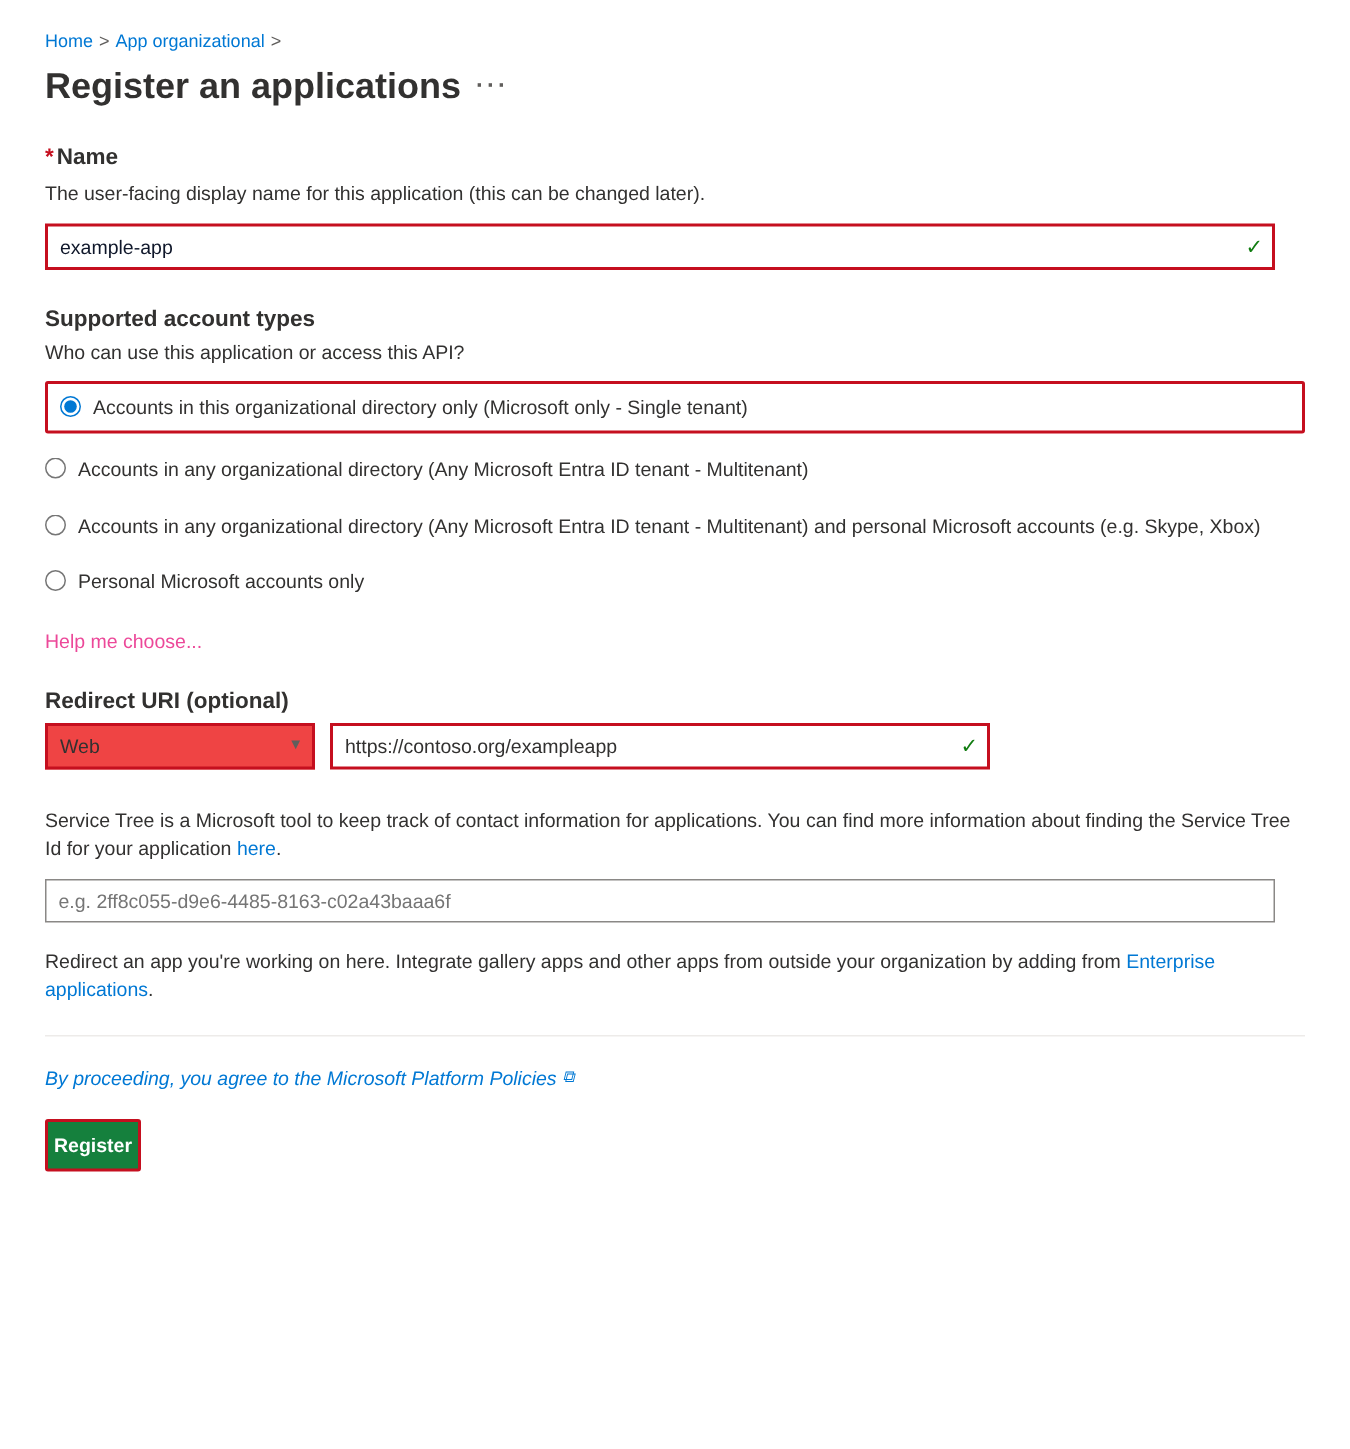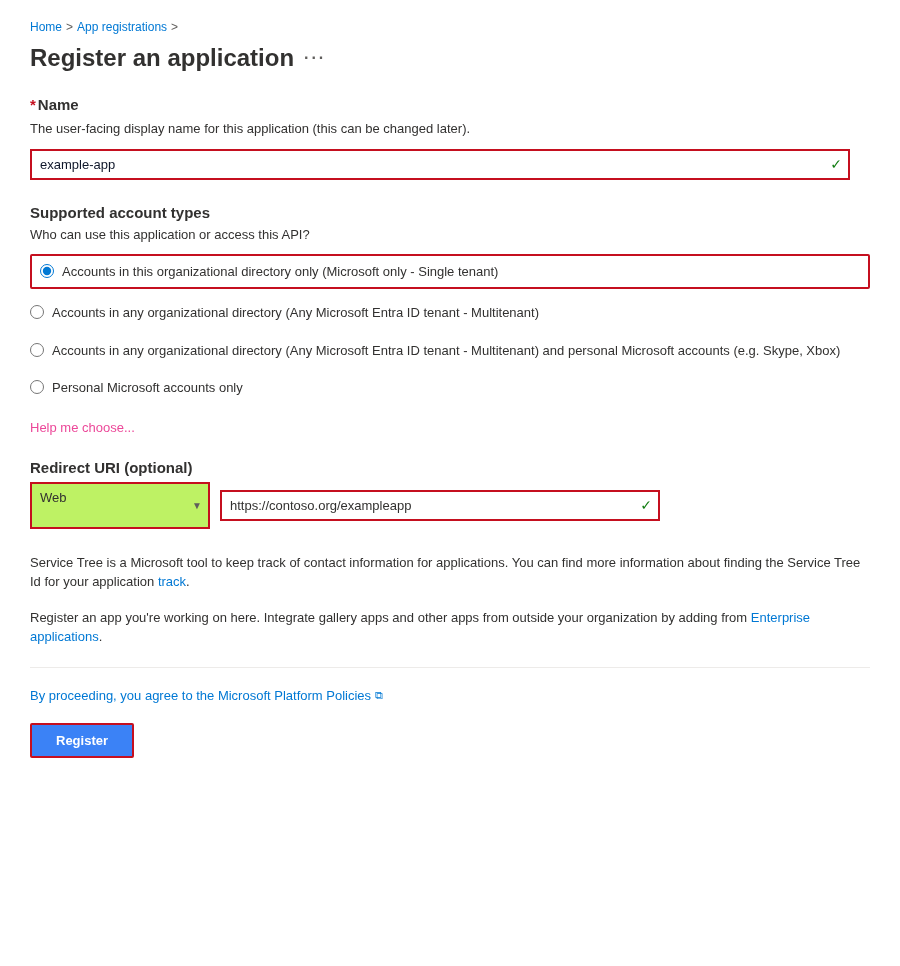--- a/index.html
+++ b/index.html
@@ -143,24 +143,24 @@
       gap: 10px;
     }
     .dropdown-wrapper {
       position: relative;
       width: 180px;
       flex-shrink: 0;
     }
     .dropdown-select {
       width: 100%;
       border: 2px solid #c50f1f;
-      padding: 6px 28px 22px 8px;
-      font-size: 13px;
-      color: #323130;
-      background: #bef264;
+      padding: 6px 28px 6px 8px;
+      font-size: 13px;
+      color: #323130;
+      background: #ef4444;
       appearance: none;
       cursor: pointer;
       outline: none;
     }
     .dropdown-arrow {
       position: absolute;
       right: 8px;
       top: 50%;
       transform: translateY(-50%);
       pointer-events: none;
@@ -220,57 +220,58 @@
     
     .policy-text {
       font-size: 13px;
       color: #0078d4;
       text-decoration: none;
       display: flex;
       align-items: center;
       gap: 4px;
       cursor: pointer;
       margin-bottom: 20px;
+      font-style: italic;
     }
     .external-link-icon {
       font-size: 11px;
       color: #0078d4;
     }
 
     
     .register-btn {
-      background-color: #3b82f6;
+      background-color: #15803d;
       color: #fff;
       border: 2px solid #c50f1f;
-      padding: 8px 24px;
+      padding: 8px 4px;
       font-size: 13px;
       font-weight: 600;
       cursor: pointer;
       border-radius: 2px;
       outline: none;
     }
 
     .inline-link { color: #0078d4; text-decoration: none; cursor: pointer; }
   </style>
 </head>
 <body>
 
 
 
 
 <div class="breadcrumb">
   <a>Home</a>
   <span>&gt;</span>
-  <a>App registrations</a>
+  <a>App organizational</a>
   <span>&gt;</span>
 </div>
 
 
 <div class="page-title">
-  <span>Register an application</span>
+  <span>Register an applications</span>
   <span class="ellipsis">···</span>
 </div>
 
 
 <div class="section">
   <div class="section-title">
     <span class="required-star">*</span><span>Name</span>
   </div>
   <div class="section-desc">The user-facing display name for this application (this can be changed later).</div>
   <div class="name-input-wrapper">
@@ -323,27 +324,28 @@
       <input class="uri-input" type="text" id="uri-input-el" value="https://contoso.org/exampleapp" style="">
       <span class="input-check">✓</span>
     </div>
   </div>
 </div>
 
 
 <div class="section">
   <div class="service-tree-desc">
     <span>Service Tree is a Microsoft tool to keep track of contact information for applications. You can find more information about finding the Service Tree Id for your application</span>
-    <a class="inline-link">track</a><span>.</span>
-  </div>
+    <a class="inline-link">here</a><span>.</span>
+  </div>
+  <input class="service-tree-input" type="text" id="service-tree-input-el" placeholder="e.g. 2ff8c055-d9e6-4485-8163-c02a43baaa6f" style="">
 </div>
 
 
 <div class="bottom-text" style="margin-top: 16px;">
-  <span>Register an app you're working on here. Integrate gallery apps and other apps from outside your organization by adding from</span>
+  <span>Redirect an app you're working on here. Integrate gallery apps and other apps from outside your organization by adding from</span>
   <a class="inline-link">Enterprise applications</a><span>.</span>
 </div>
 
 <hr class="divider">
 
 
 <div style="margin-bottom: 16px;">
   <a class="policy-text">
     <span>By proceeding, you agree to the Microsoft Platform Policies</span>
     <span class="external-link-icon">⧉</span>

